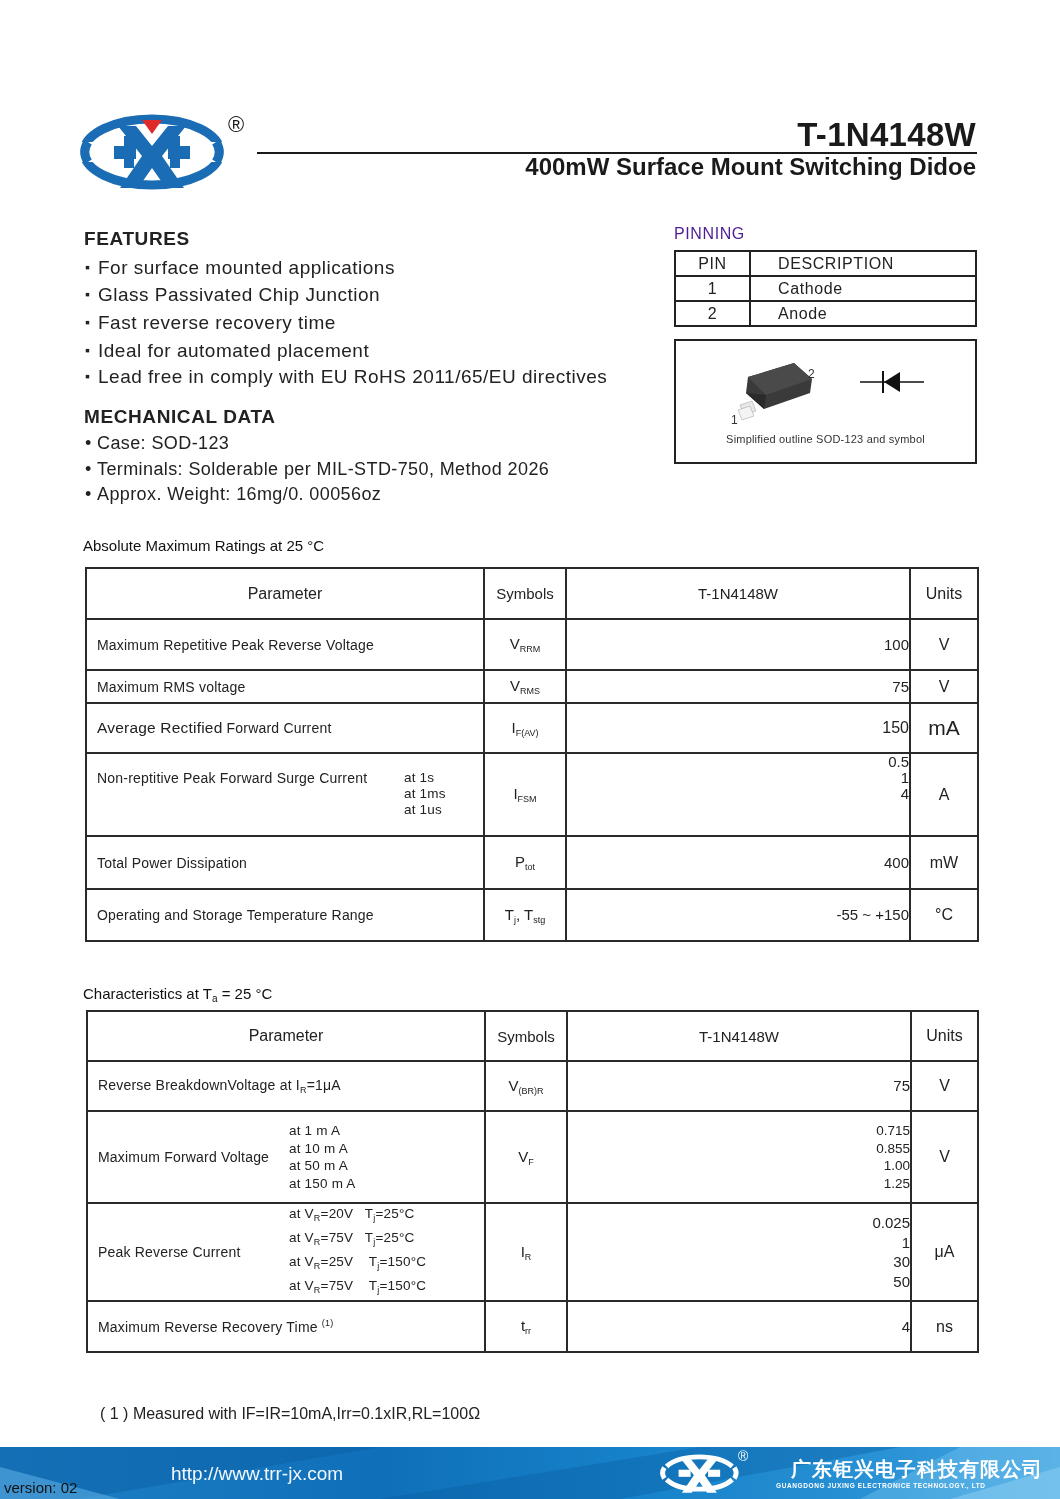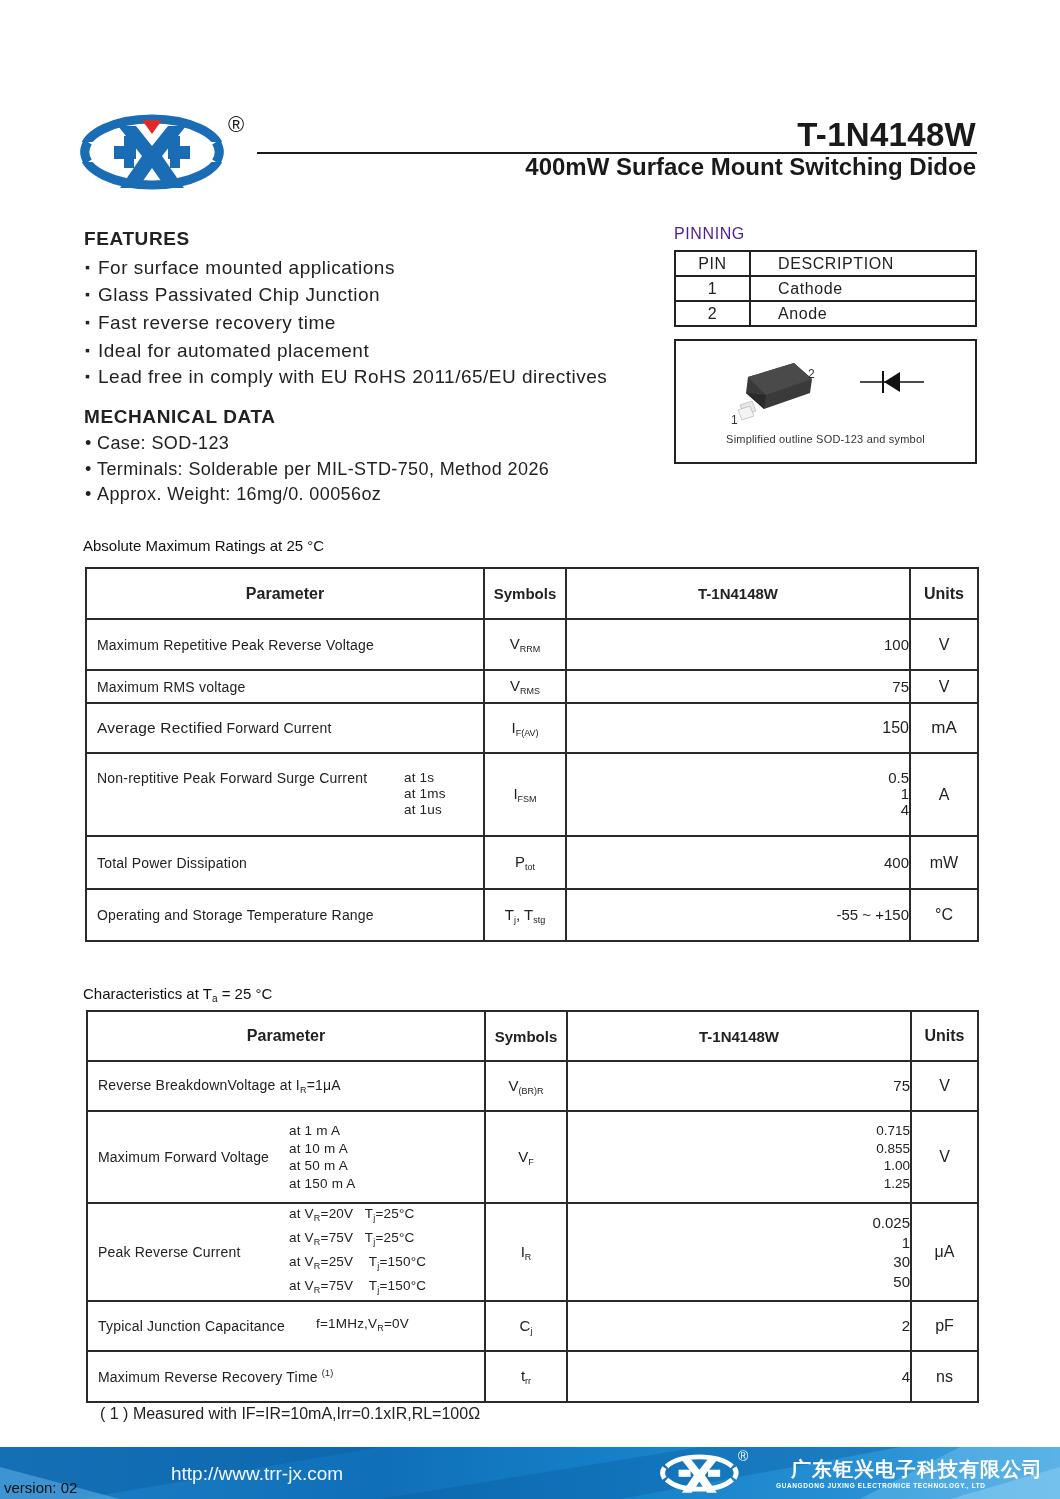--- a/index.html
+++ b/index.html
@@ -36,21 +36,21 @@
   #pin2-label { left: 132px; top: 26px; font-size: 12px; color: #333; }
   #pin1-label { left: 55px; top: 72px; font-size: 12px; color: #333; }
   #diode-symbol { left: 184px; top: 26px; width: 64px; height: 30px; }
 
   
   .tbl-title { font-size: 15px; color: #111; }
   #amr-title { left: 83px; top: 537px; }
   #char-title { left: 83px; top: 985px; }
   .dtable { border-collapse: collapse; table-layout: fixed; color: #222; }
   .dtable td { border: 2px solid #2a2a2a; padding: 0; vertical-align: middle; }
-  .dtable .hdr td { font-size: 15px; text-align: center; font-weight: bold; }
+  .dtable .hdr td { font-size: 15px; text-align: center; }
   .dtable .hdr td.ph { font-size: 16px; }
   .dtable td.param { padding-left: 10px; font-size: 14px; letter-spacing: 0.2px; }
   .dtable td.sym { text-align: center; font-size: 15px; }
   .dtable td.val { text-align: right; font-size: 15px; line-height: 16px; }
   .dtable td.unit { text-align: center; font-size: 16px; }
   .sub { font-size: 9px; vertical-align: -3px; margin-top: 24px; }
   .param-flex { display: flex; align-items: center; }
   .cond { font-size: 13.5px; line-height: 16px; }
   .cond-line { white-space: pre; }
 
@@ -169,35 +169,35 @@
   <tr style="height:33px">
     <td class="param">Maximum RMS voltage</td>
     <td class="sym"><span>V</span><span class="sub">RMS</span></td>
     <td class="val">75</td>
     <td class="unit">V</td>
   </tr>
   <tr style="height:50px">
     <td class="param"><span style="font-size:15.5px">Average Rectified</span><span> Forward  Current</span></td>
     <td class="sym"><span>I</span><span class="sub">F(AV)</span></td>
     <td class="val" style="font-size:16px">150</td>
-    <td class="unit" style="font-size:17px">mA</td>
+    <td class="unit" style="font-size:21px">mA</td>
   </tr>
   <tr style="height:83px">
     <td class="param" style="vertical-align:top;padding-top:16px">
       <div class="param-flex" style="align-items:flex-start">
         <span style="width:307px">Non-reptitive Peak Forward Surge Current</span>
         <span class="cond">
           <div>at 1s</div>
           <div>at 1ms</div>
           <div>at 1us</div>
         </span>
       </div>
     </td>
     <td class="sym"><span>I</span><span class="sub">FSM</span></td>
-    <td class="val" style="vertical-align:top;padding-top:16px">
+    <td class="val" style="vertical-align:top;">
       <div>0.5</div>
       <div>1</div>
       <div>4</div>
     </td>
     <td class="unit">A</td>
   </tr>
   <tr style="height:53px">
     <td class="param">Total Power Dissipation</td>
     <td class="sym"><span>P</span><span class="sub">tot</span></td>
     <td class="val">400</td>
@@ -267,31 +267,20 @@
       </div>
     </td>
     <td class="sym"><span>I</span><span class="sub">R</span></td>
     <td class="val" style="line-height:19.5px">
       <div>0.025</div>
       <div>1</div>
       <div>30</div>
       <div>50</div>
     </td>
     <td class="unit">μA</td>
-  </tr>
-  <tr style="height:50px">
-    <td class="param">
-      <div class="param-flex">
-        <span style="width:218px">Typical Junction Capacitance</span>
-        <span class="cond"><span>f=1MHz,V</span><span class="sub">R</span><span>=0V</span></span>
-      </div>
-    </td>
-    <td class="sym"><span>C</span><span class="sub">j</span></td>
-    <td class="val">2</td>
-    <td class="unit">pF</td>
   </tr>
   <tr style="height:51px">
     <td class="param"><span>Maximum Reverse Recovery Time</span> <sup style="font-size:9px">(1)</sup></td>
     <td class="sym"><span>t</span><span class="sub">rr</span></td>
     <td class="val">4</td>
     <td class="unit">ns</td>
   </tr>
 </tbody>
   </table>
 

